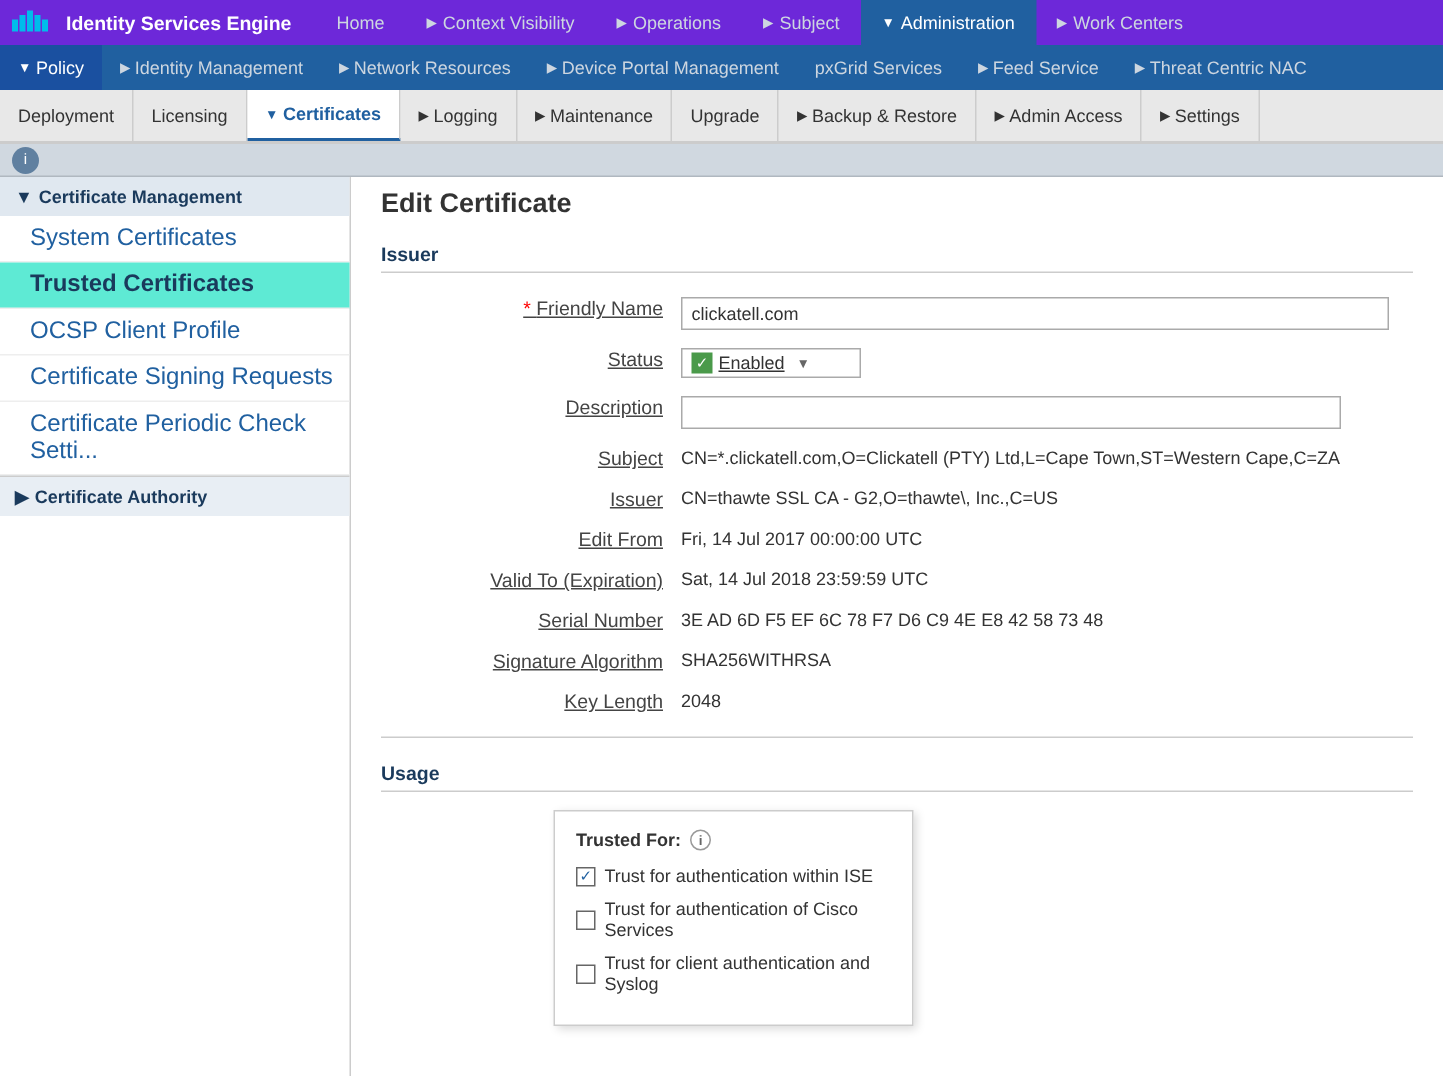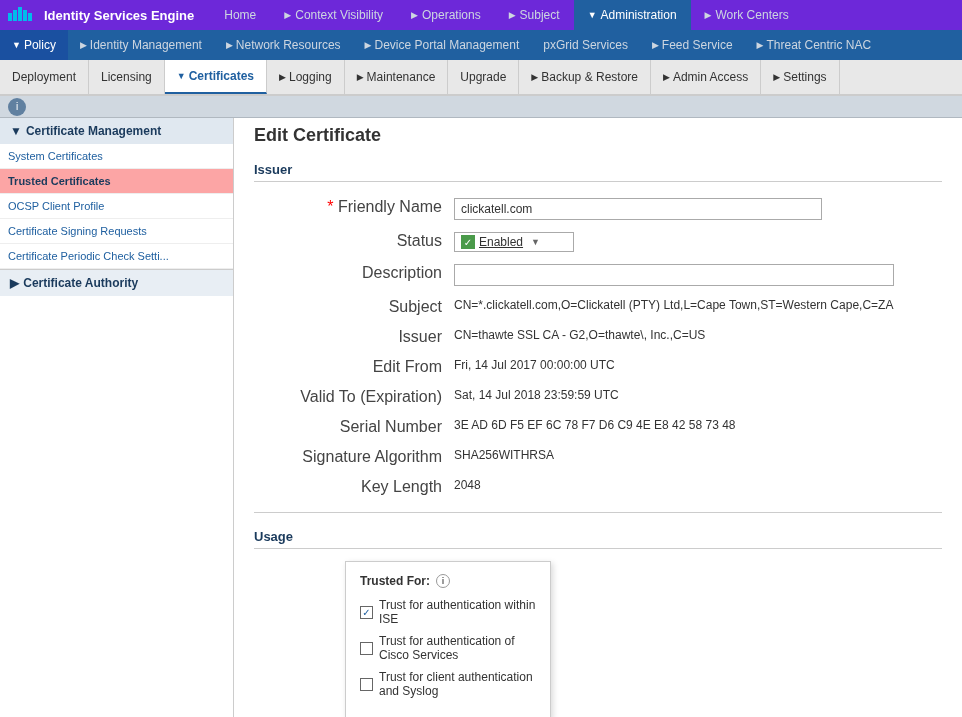--- a/index.html
+++ b/index.html
@@ -135,27 +135,27 @@
       padding: 6px 10px;
       font-weight: bold;
       font-size: 12px;
       color: #1a3a5c;
       display: flex;
       align-items: center;
       gap: 4px;
       cursor: pointer;
     }
     .sidebar-item {
-      padding: 6px 10px 6px 8px;
-      font-size: 11px;
+      padding: 6px 10px 6px 20px;
+      font-size: 16px;
       color: #2060a0;
       cursor: pointer;
       border-bottom: 1px solid #eee;
     }
-    .sidebar-item.active { background: #fca5a5; color: #1a3a5c; font-weight: bold; }
+    .sidebar-item.active { background: #5eead4; color: #1a3a5c; font-weight: bold; }
     .sidebar-subsection {
       background: #e8eef4;
       padding: 6px 10px;
       font-weight: bold;
       font-size: 12px;
       color: #1a3a5c;
       display: flex;
       align-items: center;
       gap: 4px;
       cursor: pointer;
@@ -187,23 +187,24 @@
     .field-row {
       display: flex;
       align-items: flex-start;
       margin-bottom: 8px;
     }
     .field-label {
       width: 200px;
       text-align: right;
       padding-right: 12px;
       color: #444;
-      font-size: 16px;
+      font-size: 13px;
       padding-top: 4px;
       flex-shrink: 0;
+      text-decoration: underline;
     }
     .field-value {
       flex: 1;
       color: #333;
       font-size: 12px;
       padding-top: 4px;
     }
     .field-input {
       border: 1px solid #aaa;
       padding: 3px 6px;
@@ -240,24 +241,24 @@
     .divider {
       border: none;
       border-top: 1px solid #ccc;
       margin: 16px 0;
     }
 
     
     .trusted-for-box {
       border: 1px solid #ccc;
       background: white;
-      width: 206px;
+      width: 240px;
       padding: 12px 14px;
       box-shadow: 2px 2px 6px rgba(0,0,0,0.15);
-      margin-left: 91px;
+      margin-left: 115px;
     }
     .trusted-for-title {
       font-weight: bold;
       font-size: 12px;
       color: #333;
       margin-bottom: 10px;
       display: flex;
       align-items: center;
       gap: 6px;
     }
@@ -447,21 +448,21 @@
   <div class="content">
     <div class="page-title">Edit Certificate</div>
 
     <div class="section-header">Issuer</div>
 
     <div class="field-row">
       <div class="field-label">
         <span style="color:red;">* </span><span>Friendly Name</span>
       </div>
       <div class="field-value">
-        <input type="text" class="field-input" style="width: 368px;" value="clickatell.com">
+        <input type="text" class="field-input" style="width: 472px;" value="clickatell.com">
       </div>
     </div>
 
     <div class="field-row">
       <div class="field-label">Status</div>
       <div class="field-value">
         <div class="status-dropdown">
           <div class="status-check">✓</div>
           <span class="status-text">Enabled</span>
           <span class="status-arrow">▼</span>

